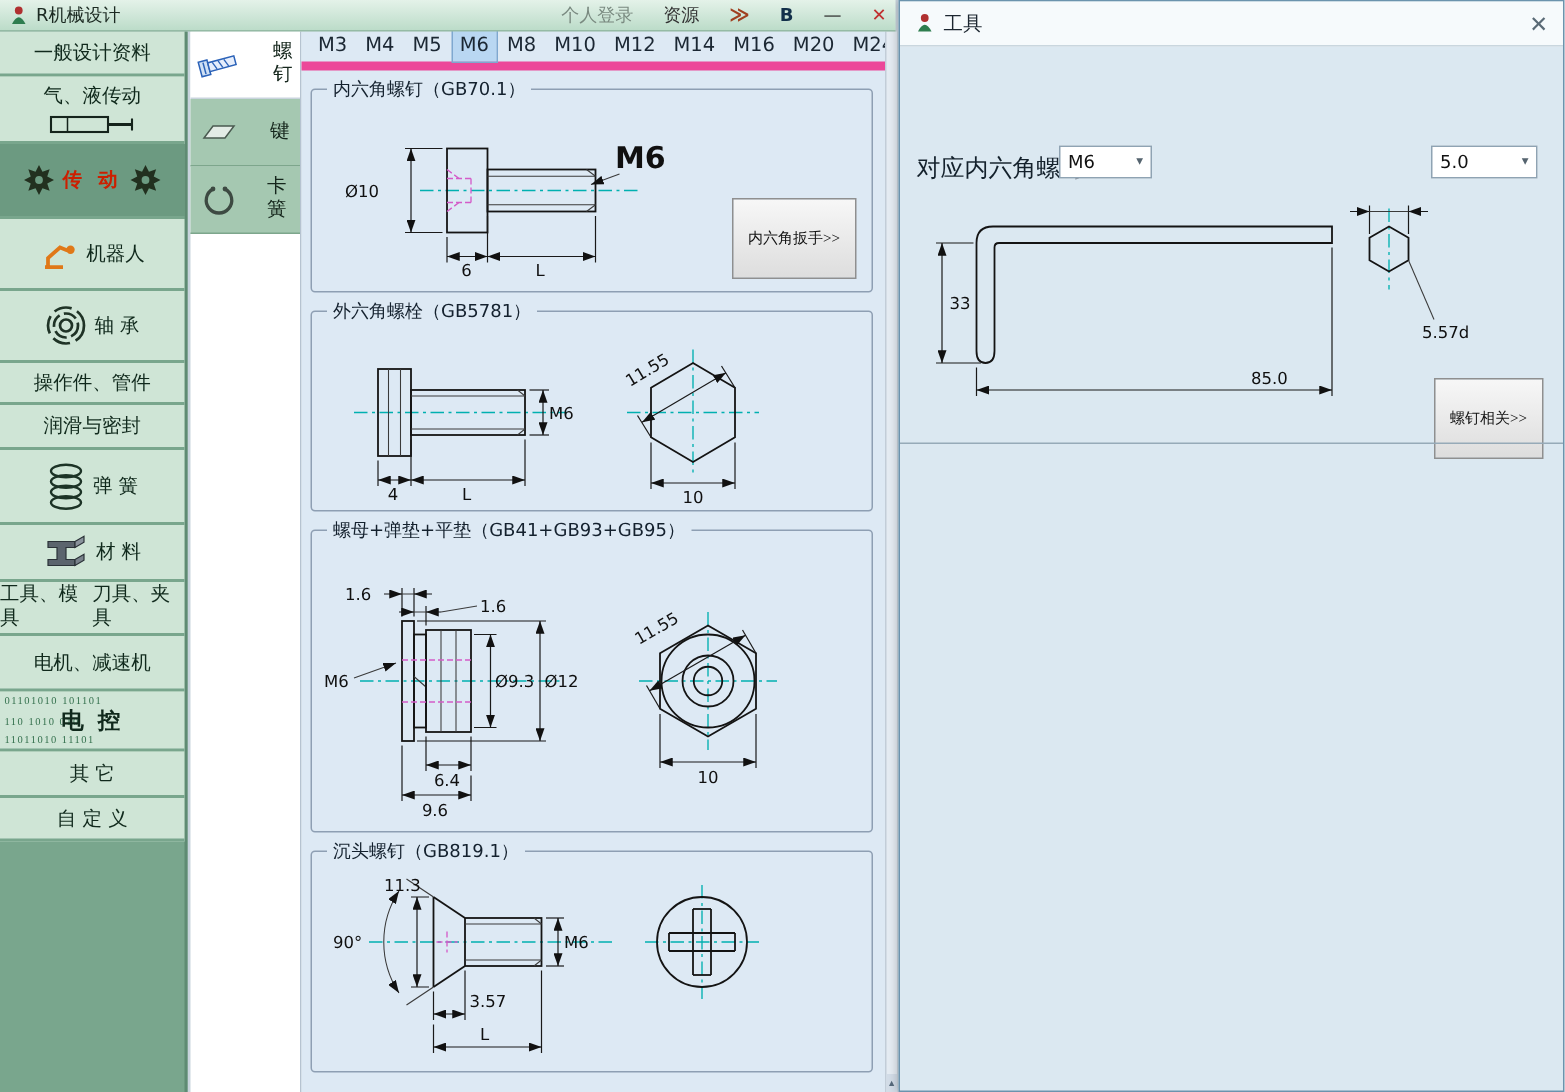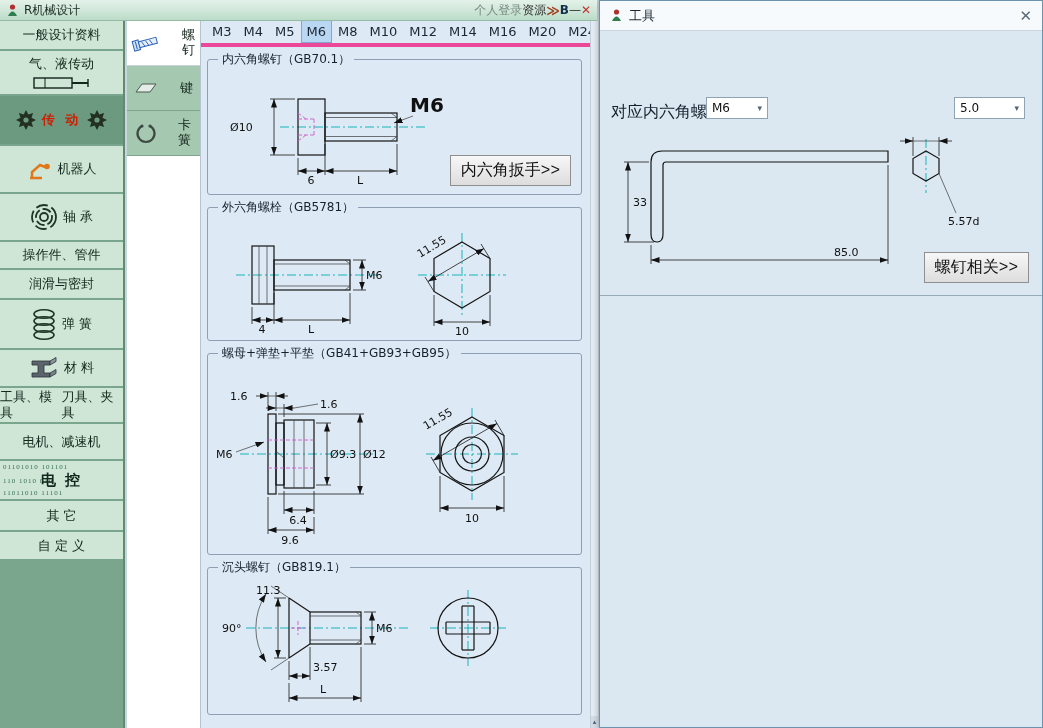--- a/index.html
+++ b/index.html
@@ -3,21 +3,21 @@
 <meta charset="utf-8">
 <style>
   html,body{margin:0;padding:0}
   body{width:1043px;height:728px;position:relative;overflow:hidden;background:#c9d4dd;
        font-family:"DejaVu Sans",sans-serif;font-size:12px;color:#111}
   
   .titlebar{position:absolute;left:0;top:0;width:597px;height:21px;
     background:linear-gradient(#e4f2e9,#bcdcc9);border-bottom:1px solid #95bba5;
     display:flex;align-items:center;gap:5px;padding:0 6px;box-sizing:border-box;z-index:4}
   .app-title{font-size:12px;color:#1c2a22}
-  .tb-right{margin-left:auto;display:flex;align-items:center;gap:0}
+  .tb-right{margin-left:auto;display:flex;align-items:center;gap:20px}
   .tb-login{color:#7a8a80;cursor:pointer}
   .tb-res{color:#333;cursor:pointer}
   .tb-arrows{color:#a04020;font-weight:bold;cursor:pointer;font-size:13px}
   .tb-b{font-weight:bold;color:#12304a;cursor:pointer}
   .tb-min{color:#333;cursor:pointer}
   .tb-close{color:#c03030;font-weight:bold;cursor:pointer}
   
   .sidebar{position:absolute;left:0;top:21px;width:125px;height:707px;background:#79a68d;
     display:flex;flex-direction:column;border-right:2px solid #5f8b73;box-sizing:border-box}
   .sb-item{flex:0 0 auto;background:#cfe5d6;border-bottom:2px solid #79a68d;
@@ -37,35 +37,35 @@
   
   .tabcol{position:absolute;left:127px;top:21px;width:74px;height:707px;background:#ffffff;
     border-right:1px solid #b6c3d0;box-sizing:border-box}
   .cat-tab{height:44px;display:flex;align-items:center;justify-content:center;gap:20px;
     background:#a5c8b1;border-bottom:1px solid #7da68c;cursor:pointer}
   .cat-tab.sel{background:#ffffff;border-bottom:1px solid #c9d4dd}
   .cat-label{width:15px;line-height:1.15;font-size:13px;text-align:center;word-break:break-all;color:#15261c}
   
   .main-bg{position:absolute;left:201px;top:21px;width:389px;height:707px;background:#dde9f4}
   .size-tabs{position:absolute;left:201px;top:21px;width:389px;height:26px;background:#dde9f4;
-    display:flex;align-items:flex-start;gap:2px;padding-left:6px;box-sizing:border-box;
-    border-bottom:4px solid #ec4899}
+    display:flex;align-items:flex-end;gap:2px;padding-left:6px;box-sizing:border-box;
+    border-bottom:6px solid #ec4899}
   .size-tab{padding:3px 5px;font-size:13px;color:#1b2733;cursor:pointer}
   .size-tab.sel{background:#b9d7f2;outline:1px solid #7fa8d0}
   .tab-spinner{margin-left:auto;margin-right:3px;display:flex;flex-direction:column;
     font-size:7px;line-height:6px;color:#45586b;border:1px solid #aebaC6;background:#edf2f7;
     padding:1px 3px;cursor:pointer}
   .panels{position:absolute;left:201px;top:47px;width:389px;height:681px;overflow:hidden}
   .panel{position:relative;margin:12px 8px 0 6px;border:1px solid #8e9fb3;border-radius:3px;
     padding-top:12px;box-sizing:border-box}
   .panel-title{position:absolute;top:-9px;left:10px;background:#dde9f4;padding:0 4px;
     font-size:12px;color:#14212e}
-  .pbtn{font-family:Liberation Mono, monospace;font-size:16px;color:#111;
+  .pbtn{font-family:Liberation Serif, serif;font-size:10px;color:#111;
     background:linear-gradient(#f7f7f7,#dddddd);border:1px solid #8f8f8f;
-    padding:4px 10px;cursor:pointer}
+    padding:19px 10px;cursor:pointer}
   .panel .pbtn{position:absolute;right:10px;bottom:8px}
   
   svg.draw{display:block;margin-left:2px}
   .ol{stroke:#141414;stroke-width:1.2;fill:none}
   .th{stroke:#3a3a3a;stroke-width:0.7;fill:none}
   .cl{stroke:#00b0b0;stroke-width:0.9;fill:none;stroke-dasharray:9 3 2 3}
   .hd{stroke:#d45cc8;stroke-width:0.9;fill:none;stroke-dasharray:4 2}
   .dim,.ext{stroke:#191919;stroke-width:0.8;fill:none}
   svg text{font-family:"DejaVu Sans",sans-serif;font-size:11px;fill:#101010}
   svg text.big{font-size:20px;font-weight:bold}

